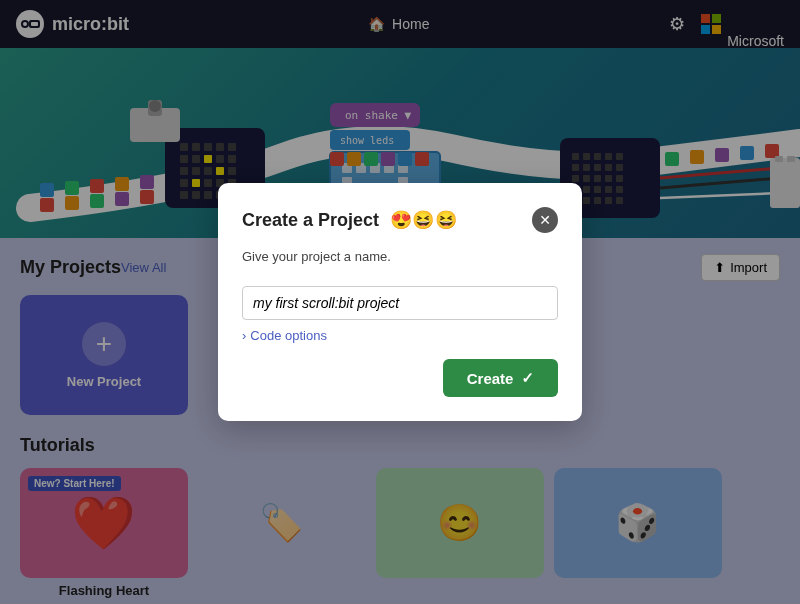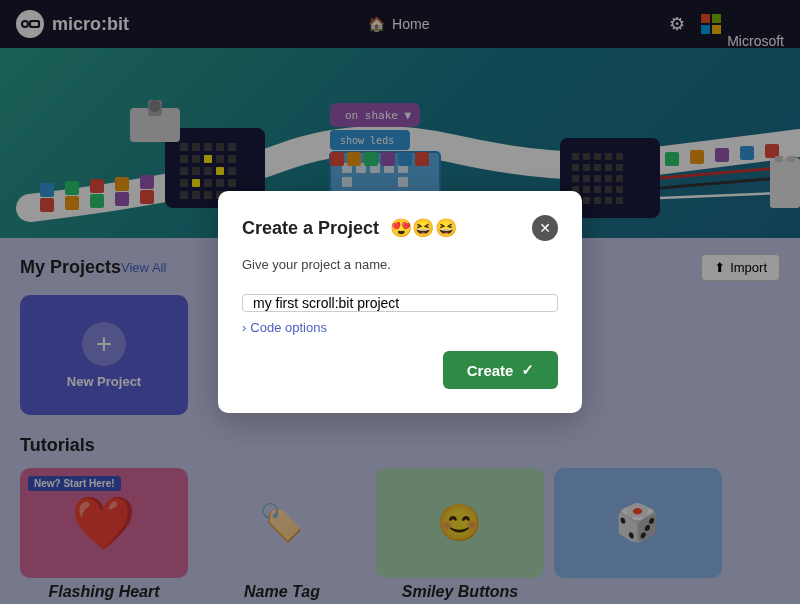--- a/index.html
+++ b/index.html
@@ -160,25 +160,24 @@
       width: 168px;
       height: 110px;
       border-radius: 10px;
       overflow: hidden;
       position: relative;
       cursor: pointer;
       background: #b5b9e0;
     }
     .tutorial-label {
       text-align: center;
-      font-size: 16px;
+      font-size: 13px;
       font-weight: 600;
       color: #222;
       margin-top: 5px;
-      font-style: italic;
     }
 
     
     .heart-card { background: #d4699a; }
     .nametag-card { background: #c5c9e8; }
     .smiley-card { background: #a8d8b0; }
     .dice-card { background: #8ab4e8; }
 
     
     .new-badge {
@@ -236,24 +235,25 @@
     }
     .modal-label {
       font-size: 13px;
       color: #444;
       margin-bottom: 22px;
     }
     .modal-input {
       width: 100%;
       border: 1.5px solid #ccc;
       border-radius: 4px;
-      padding: 0 10px;
+      padding: 8px 10px;
       font-size: 14px;
       outline: none;
       margin-bottom: 8px;
+      font-style: italic;
     }
     .code-options {
       display: flex;
       align-items: center;
       gap: 4px;
       color: #4a5fc1;
       font-size: 13px;
       cursor: pointer;
       margin-bottom: 16px;
     }
@@ -484,28 +484,26 @@
 
         <div style="display:flex;align-items:center;justify-content:center;height:100%;font-size:52px;">❤️</div>
       </div>
       <div class="tutorial-label">Flashing Heart</div>
     </div>
 
     <div>
       <div class="tutorial-card nametag-card">
         <div style="display:flex;align-items:center;justify-content:center;height:100%;font-size:36px;">🏷️</div>
       </div>
-      <div class="tutorial-label">Name Tag</div>
     </div>
 
     <div>
       <div class="tutorial-card smiley-card">
         <div style="display:flex;align-items:center;justify-content:center;height:100%;font-size:36px;">😊</div>
       </div>
-      <div class="tutorial-label">Smiley Buttons</div>
     </div>
 
     <div>
       <div class="tutorial-card dice-card">
         <div style="display:flex;align-items:center;justify-content:center;height:100%;font-size:36px;">🎲</div>
       </div>
     </div>
   </div>
 </div>
 

